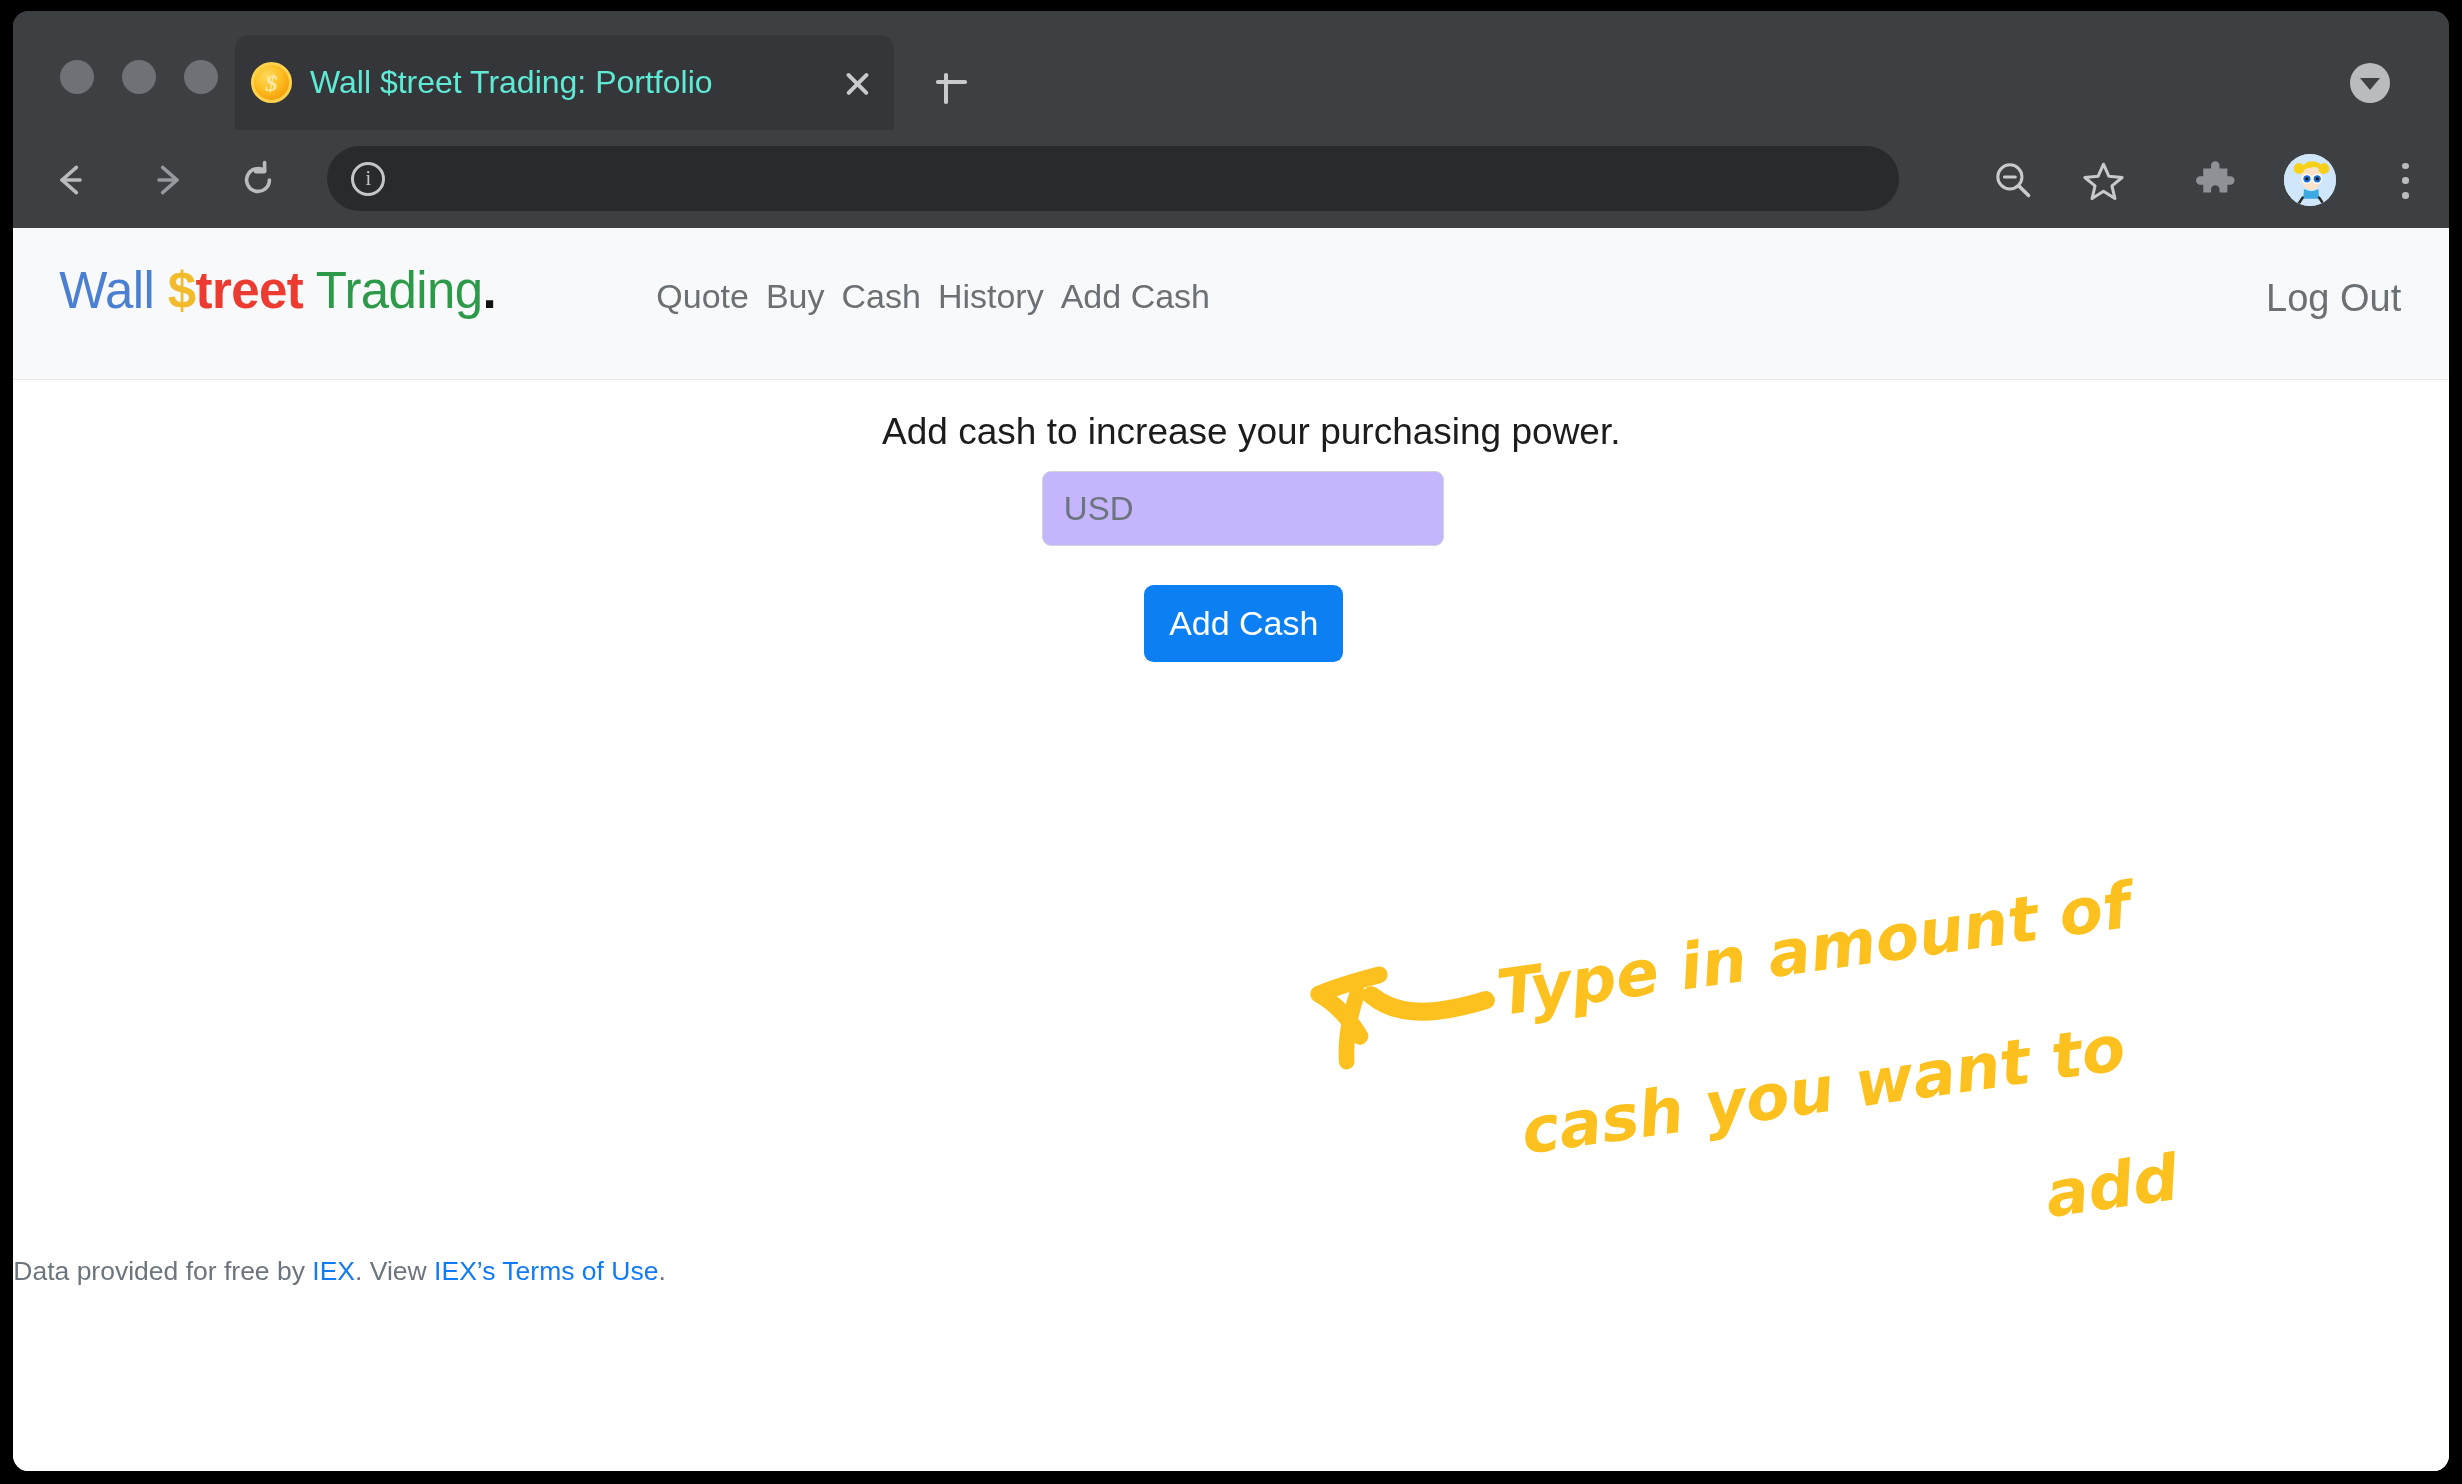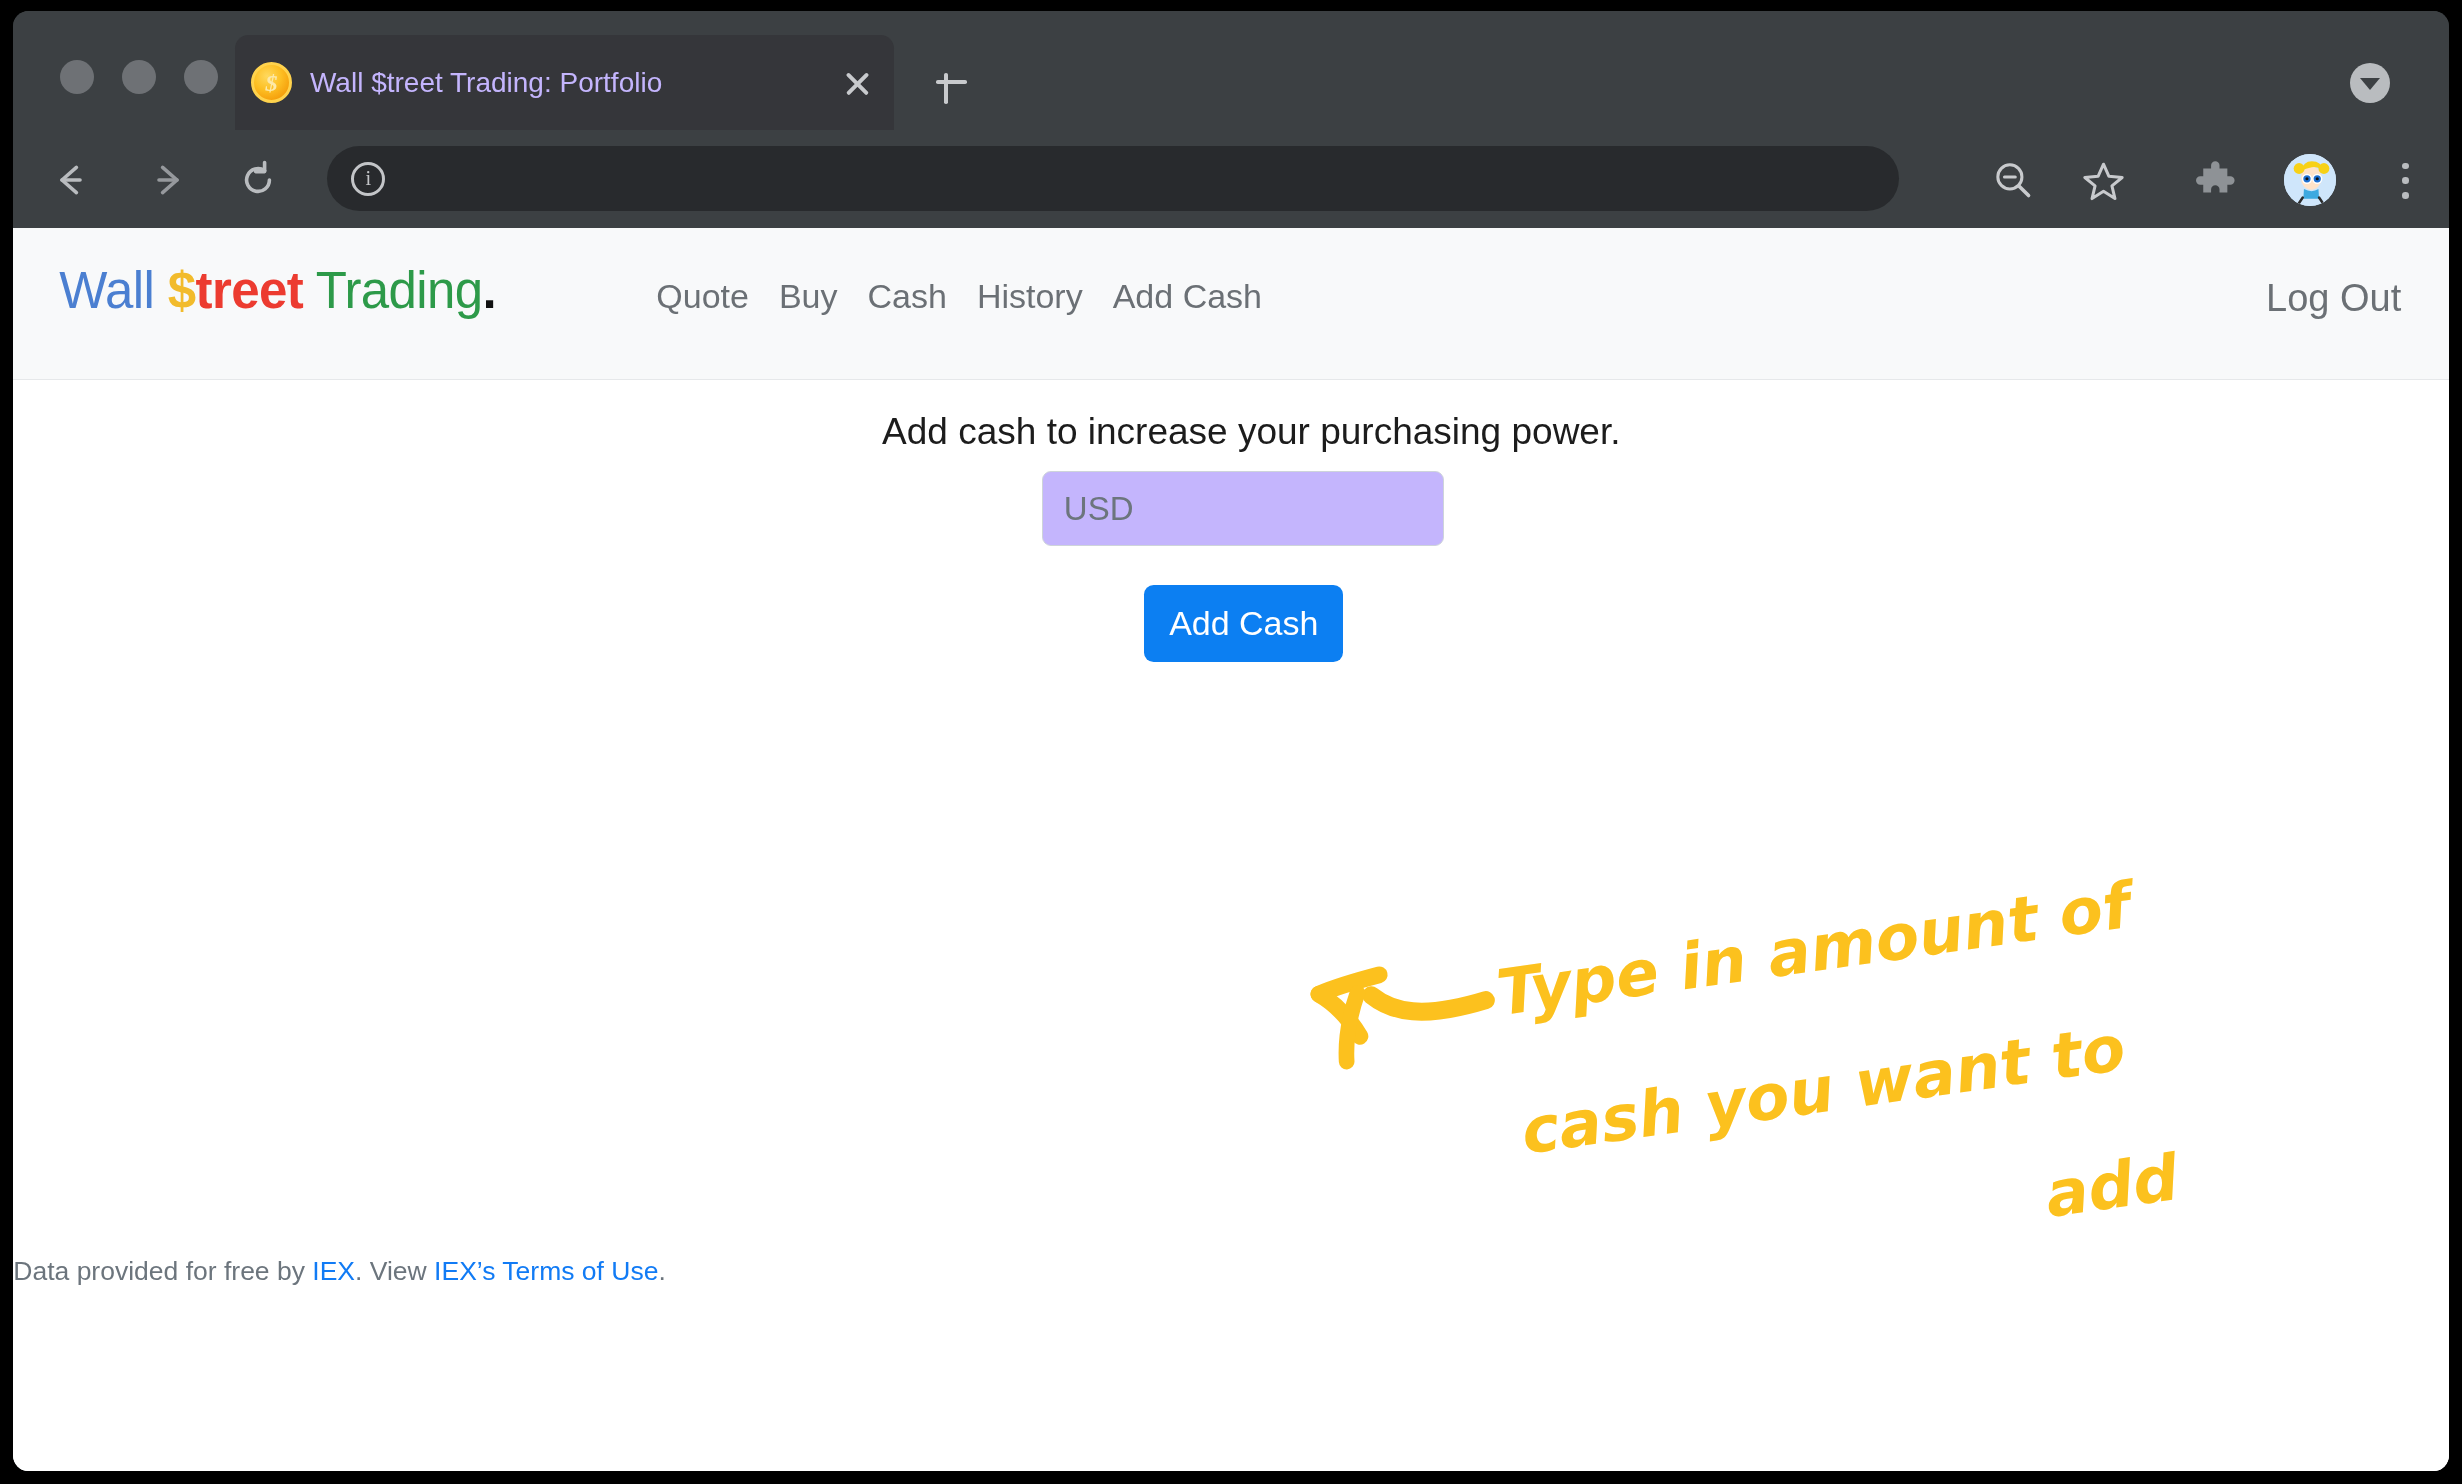--- a/index.html
+++ b/index.html
@@ -78,22 +78,22 @@
     text-align: center;
     font-family: "Liberation Serif", serif;
     font-style: italic;
     font-weight: bold;
     font-size: 24px;
     color: #fde9a9;
     line-height: 1;
   }
   #tab-title {
     flex: 1 1 auto;
-    color: #c4b5fd;
-    font-size: 28px;
+    color: #5eead4;
+    font-size: 32px;
     white-space: nowrap;
     overflow: hidden;
     text-overflow: ellipsis;
   }
   #tab-close {
     flex: 0 0 auto;
     width: 43px;
     height: 43px;
     position: relative;
     margin-left: 14.5px;
@@ -268,21 +268,21 @@
   #brand .b-treet   { color: #ec3b30; font-weight: 700; }
   #brand .b-trading { color: #2d9a49; }
   #brand .b-dot     { color: #111111; font-weight: 700; }
 
   #primary-nav {
     position: absolute;
     left: 643px;
     top: 49px;
     display: flex;
     align-items: center;
-    gap: 30px;
+    gap: 17px;
   }
   .nav-link {
     color: #6b7075;
     font-size: 34px;
     white-space: nowrap;
     text-decoration: none;
   }
   #logout-link {
     position: absolute;
     right: 48px;

